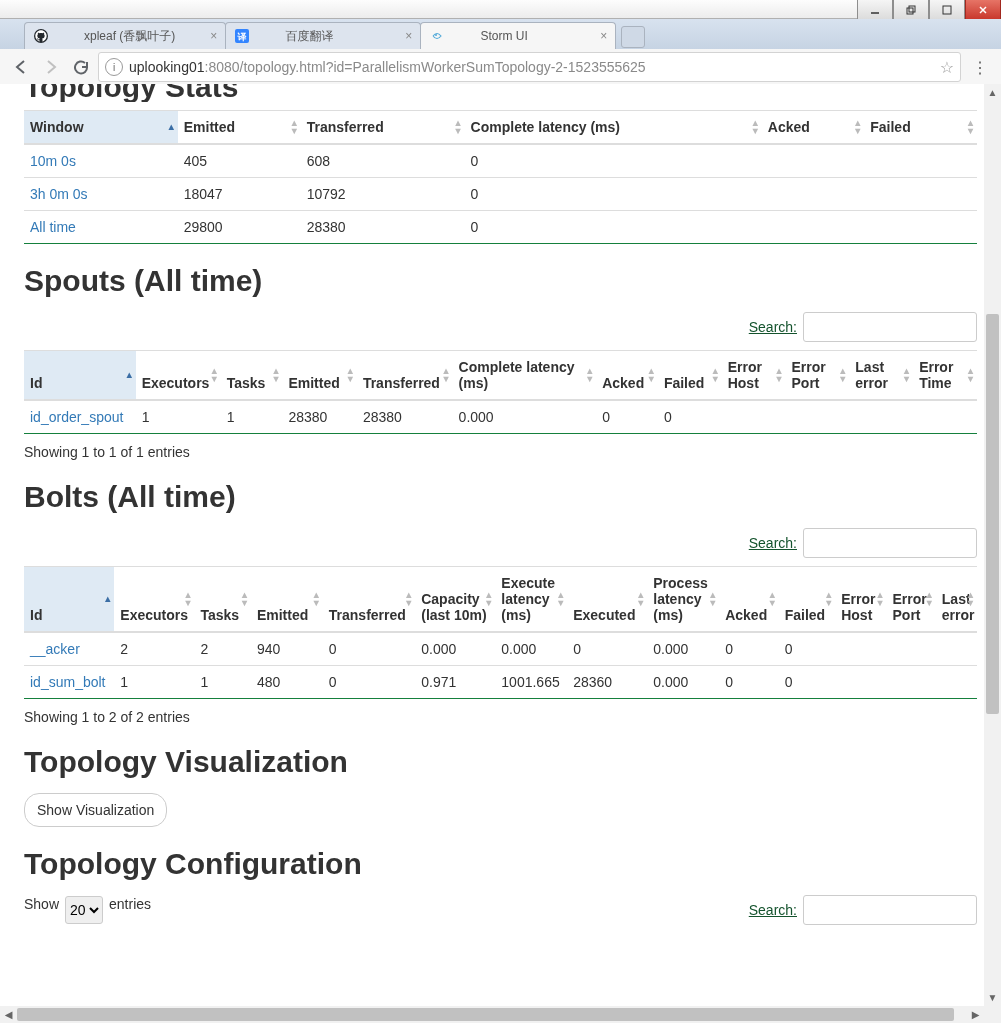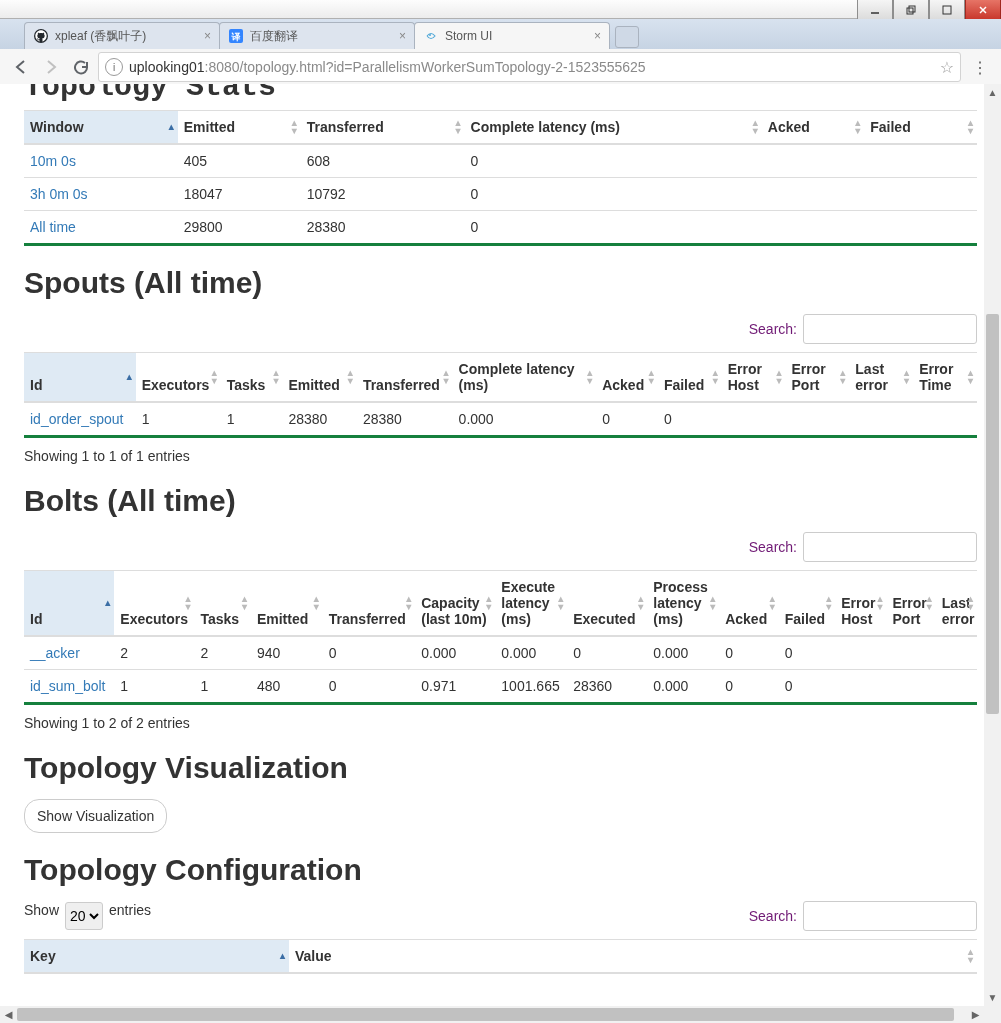--- a/index.html
+++ b/index.html
@@ -4,21 +4,21 @@
 <style>
   html,body{margin:0;padding:0;font-family:"Helvetica Neue",Helvetica,Arial,sans-serif;font-size:14px;color:#333;background:#c8a28a;}
   .os-window{width:1001px;height:1023px;background:#fff;position:relative;}
   
   .title-bar{height:18px;background:linear-gradient(#fdfdfd,#ececec);border-bottom:1px solid #b0b0b0;position:relative;}
   .win-controls{position:absolute;right:0;top:-1px;display:flex;}
   .win-btn{width:34px;height:19px;border:1px solid #8e8e8e;background:linear-gradient(#f5f5f5,#dcdcdc);font-size:10px;display:flex;align-items:center;justify-content:center;}
   .win-btn.close{background:linear-gradient(#e67466,#c9382d);color:#fff;border-color:#a1281f;}
   
   .tab-strip{height:30px;background:linear-gradient(#d8e2ef,#c6d3e3);display:flex;align-items:flex-end;padding-left:24px;position:relative;}
-  .tab{height:26px;min-width:178px;background:#f2f2f2;border:1px solid #aab3bf;border-bottom:none;border-radius:4px 4px 0 0;display:flex;align-items:center;padding:0 8px;margin-right:-1px;font-size:12px;color:#555;position:relative;}
+  .tab{height:26px;min-width:178px;background:#f2f2f2;border:1px solid #aab3bf;border-bottom:none;border-radius:4px 4px 0 0;display:flex;align-items:center;padding:0 8px;margin-right:-1px;font-size:12px;color:#555;position:relative;gap:29px;}
   .tab.inactive{background:#dde4ee;color:#555;}
   .tab.active{background:#f6f6f6;z-index:2;}
   .tab .tico{width:16px;height:16px;margin-right:6px;flex-shrink:0;display:flex;align-items:center;justify-content:center;}
   .tab .tlabel{flex:1;white-space:nowrap;overflow:hidden;text-overflow:ellipsis;}
   .tab .tclose{margin-left:6px;font-size:12px;color:#888;cursor:pointer;}
   .tab-add{width:22px;height:20px;background:#cfd9e6;border:1px solid #aab3bf;border-radius:3px;margin-left:6px;margin-bottom:1px;}
   
   .addr-row{height:36px;background:#f6f6f6;border-bottom:1px solid #d0d0d0;display:flex;align-items:center;padding:0 8px;}
   .nav-btn{width:26px;height:26px;display:flex;align-items:center;justify-content:center;color:#606060;font-size:16px;margin-right:4px;cursor:pointer;}
   .nav-btn.disabled{color:#bdbdbd;}
@@ -26,33 +26,33 @@
   .addr-info-ico{width:16px;height:16px;border:1px solid #9a9a9a;border-radius:50%;margin-right:6px;display:flex;align-items:center;justify-content:center;font-size:10px;color:#666;}
   .addr-host{color:#333;}
   .addr-rest{color:#8a8a8a;}
   .star-ico{margin-left:auto;color:#9a9a9a;font-size:16px;padding-left:6px;}
   .menu-dots{width:26px;height:26px;display:flex;align-items:center;justify-content:center;color:#606060;font-size:16px;margin-left:6px;}
   
   .viewport{position:absolute;left:0;right:0;top:84px;bottom:17px;overflow:hidden;background:#fff;}
   .page{padding:0 24px 10px 24px;}
   h2.section-title{font-size:30px;font-weight:600;margin:20px 0 14px 0;color:#333;}
   .cutoff-title{font-size:30px;font-weight:600;margin:0 0 8px 0;color:#333;overflow:hidden;height:18px;position:relative;}
-  .cutoff-title .inner{position:absolute;bottom:-2px;font-family:Liberation Mono, monospace;}
+  .cutoff-title .inner{position:absolute;bottom:-2px;}
   
   table.data{width:100%;border-collapse:collapse;font-size:14px;table-layout:fixed;}
   table.data th{background:#fff;border-top:1px solid #ddd;border-bottom:2px solid #ddd;color:#333;font-weight:700;text-align:left;padding:8px 6px;position:relative;vertical-align:bottom;}
   table.data th.sorted{background:#dfeaf4;color:#333;}
   table.data td{border-top:1px solid #ddd;padding:8px 6px;color:#333;}
-  table.data tbody tr:last-child td{border-bottom:3px solid #15803d;}
+  table.data tbody tr:last-child td{border-bottom:1px solid #15803d;}
   a.link{color:#337ab7;text-decoration:none;}
   .sort-caret{position:absolute;right:4px;top:50%;transform:translateY(-50%);font-size:10px;color:#bbb;line-height:8px;pointer-events:none;}
   .sort-caret.asc{color:#3b6ea5;}
   
   .filter-row{display:flex;justify-content:flex-end;align-items:center;margin:6px 0 8px 0;}
-  .filter-row label{font-size:14px;color:#701a75;margin-right:6px;}
+  .filter-row label{font-size:14px;color:#14532d;margin-right:6px;text-decoration:underline;}
   .filter-row input{width:160px;height:28px;border:1px solid #ccc;border-radius:3px;padding:0 6px;font-size:14px;}
   .entries-info{font-size:14px;color:#333;margin-top:10px;}
   
   .show-row{display:flex;align-items:center;justify-content:space-between;margin-bottom:8px;}
   .show-row .left{display:flex;align-items:flex-start;}
   .show-row select{height:28px;border:1px solid #ccc;border-radius:3px;margin:0 6px;font-size:14px;}
   
   .btn{display:inline-block;border:1px solid #ccc;border-radius:15px;padding:8px 12px;font-size:14px;color:#333;background:#fff;cursor:pointer;}
   
   .vscroll{position:absolute;right:0;top:84px;bottom:17px;width:17px;background:#f1f1f1;}
@@ -361,32 +361,20 @@
           <select>
             <option>20</option>
           </select>
           <span>entries</span>
         </div>
         <div class="filter-row" style="margin:0;">
           <label>Search:</label>
           <input type="text" style="">
         </div>
       </div>
-      <table class="data">
-        <colgroup>
-            <col style="width:265px">
-            <col>
-          </colgroup>
-        <thead>
-            <tr>
-          <th class="sorted"><span>Key</span><span class="sort-caret asc">▴</span></th>
-          <th><span>Value</span><span class="sort-caret">▴<br>▾</span></th>
-        </tr>
-          </thead>
-      </table>
     </div>
   </div>
 
   <div class="vscroll">
     <div class="arrow up">▲</div>
     <div class="thumb"></div>
     <div class="arrow down">▼</div>
   </div>
   <div class="hscroll">
     <div class="arrow left">◀</div>

